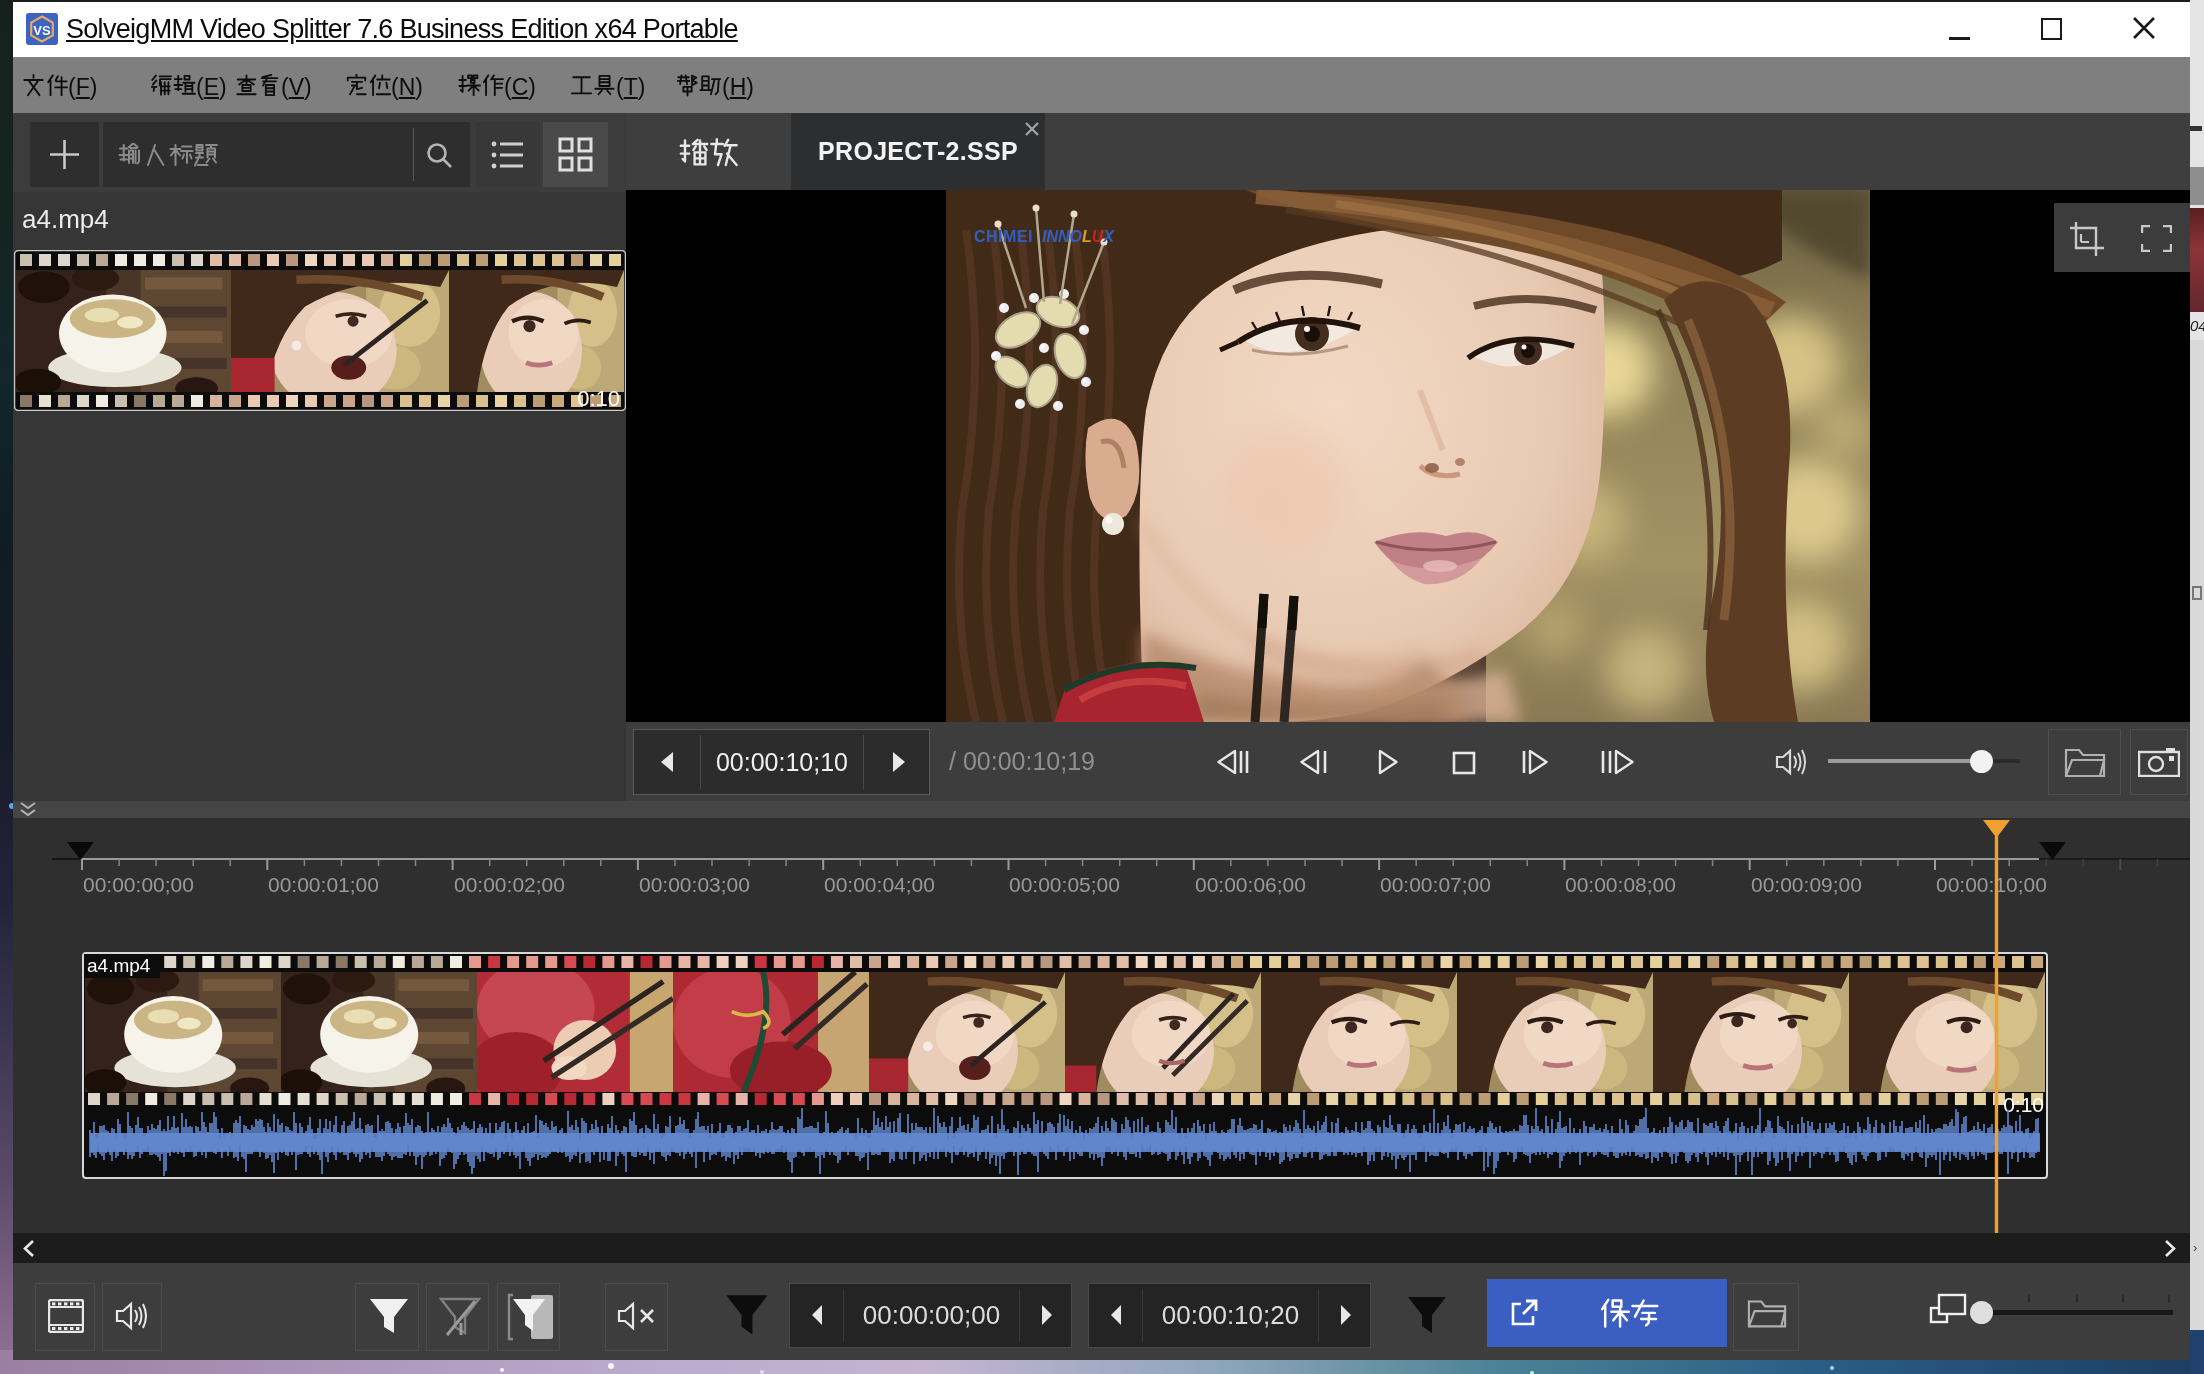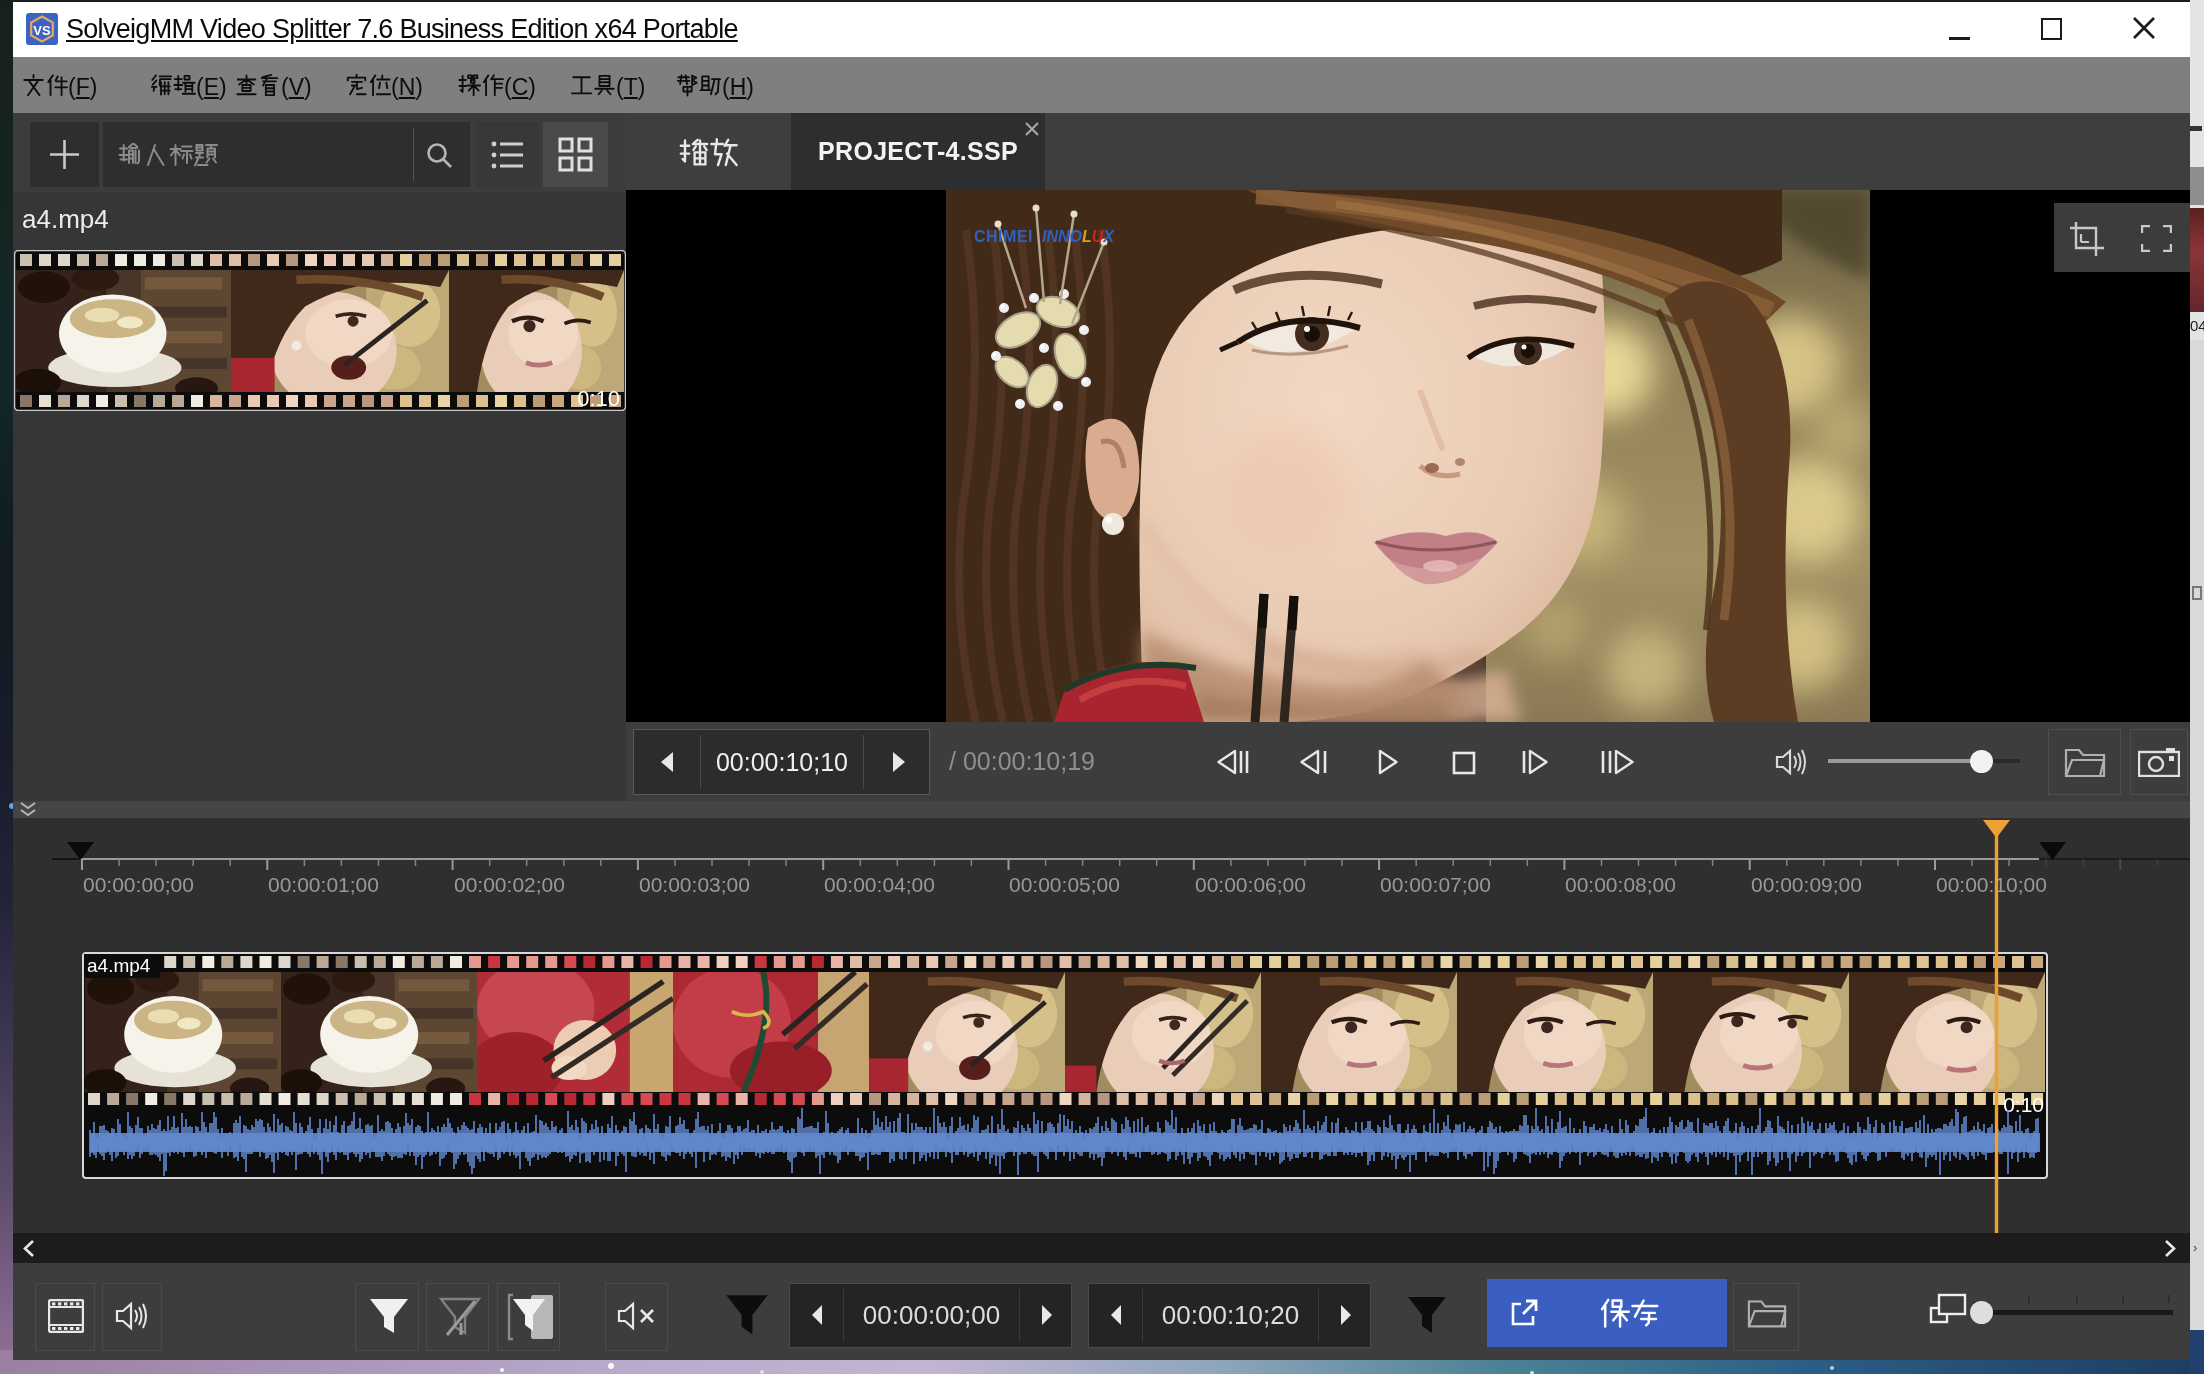--- a/index.html
+++ b/index.html
@@ -17,21 +17,21 @@
 <div style="position:absolute;left:1530px;top:1371px;width:4px;height:4px;border-radius:50%;background:#cfe;opacity:.9"></div>
 <div style="position:absolute;left:1830px;top:1366px;width:4px;height:4px;border-radius:50%;background:#bdf;opacity:.9"></div>
 <div style="position:absolute;left:70px;top:430px;width:6px;height:6px;border-radius:50%;background:#4fc3f7;opacity:.9"></div>
 <div style="position:absolute;left:9px;top:803px;width:6px;height:6px;border-radius:50%;background:#64b5f6;opacity:.9"></div>
 <div style="position:absolute;left:0;top:0;width:2204px;height:2px;background:#191d1d"></div>
 <div style="position:absolute;left:2190px;top:0;width:14px;height:1330px;background:#e4e4e4"></div>
 <div style="position:absolute;left:2190px;top:340px;width:14px;height:990px;background:#d9d9d9"></div>
 <div style="position:absolute;left:2190px;top:126px;width:12px;height:5px;background:#333"></div>
 <div style="position:absolute;left:2190px;top:167px;width:14px;height:38px;background:#8e8e8e"></div>
 <div style="position:absolute;left:2190px;top:208px;width:14px;height:104px;background:linear-gradient(180deg,#5a1f20,#8c3438 40%,#63272c)"></div>
-<div style="position:absolute;left:2190px;top:318px;width:14px;height:16px;color:#222;font-size:15px;line-height:16px;">04</div>
+<div style="position:absolute;left:2190px;top:318px;width:14px;height:16px;color:#222;font-size:15px;line-height:16px;font-style:italic;">04</div>
 <div style="position:absolute;left:2192px;top:586px;width:10px;height:14px;border:2px solid #777"></div>
 <div style="position:absolute;left:2193px;top:1242px;width:8px;height:12px;color:#444;font-size:13px;line-height:12px;">›</div>
 <div style="position:absolute;left:2190px;top:1330px;width:14px;height:44px;background:#20406e"></div>
 <div style="position:absolute;left:13px;top:2px;width:2177px;height:1358px;background:#363636"></div>
 <div style="position:absolute;left:13px;top:2px;width:2177px;height:55px;background:#ffffff"></div>
 <svg class="abs" style="left:26px;top:13px" width="32" height="32" viewBox="0 0 32 32">
 <rect width="32" height="32" rx="3" fill="#3c62c3"></rect>
 <polygon points="16,3.5 26.8,9.6 26.8,22.4 16,28.5 5.2,22.4 5.2,9.6" fill="none" stroke="#e8a95d" stroke-width="2.2"></polygon>
 <text x="16" y="21.5" font-size="13" font-weight="bold" fill="#fff" text-anchor="middle" font-family="Liberation Sans">VS</text>
 </svg>
@@ -227,21 +227,21 @@
       <rect x="576.0" y="145" width="12" height="12" fill="#bc9c74"></rect>
       <rect x="595.0" y="145" width="12" height="12" fill="#caa87c"></rect>
       <text x="606" y="156" font-size="22" fill="#ffffff" text-anchor="end" font-family="Liberation Sans">0:10</text>
     </svg>
 <div style="position:absolute;left:626px;top:113px;width:1564px;height:77px;background:#3e3e3e"></div>
     <div style="position:absolute;left:627px;top:113px;width:164px;height:77px;background:#3e3e3e;text-align:center;line-height:77px;"><svg width="60" height="30" viewBox="0 0 200 100" style="vertical-align:middle;position:relative;top:0px">
         <path d="M20 8 L20 78 M20 78 L12 70 M6 26 L34 26 M6 52 L34 52 M62 6 L50 16 M46 20 L94 20 M70 8 L70 44 M56 28 L48 40 M84 28 L92 40 M52 48 L88 48 M52 48 L52 88 M88 48 L88 88 M52 68 L88 68 M70 48 L70 88 M52 88 L88 88" stroke="#e8e8e8" stroke-width="8" fill="none" stroke-linecap="round"></path>
         <path d="M126 4 L126 14 M108 20 L146 20 M124 20 L120 54 M120 54 L142 54 M142 54 L130 90 M164 6 L152 26 M154 24 L192 24 M172 24 L156 90 M160 52 L192 90" stroke="#e8e8e8" stroke-width="8" fill="none" stroke-linecap="round"></path>
       </svg></div>
     <div style="position:absolute;left:791px;top:113px;width:254px;height:77px;background:#2c2e30;"></div>
-    <div style="position:absolute;left:791px;top:113px;width:254px;height:77px;line-height:77px;text-align:center;font-size:25px;font-weight:bold;color:#f2f2f2;letter-spacing:0.3px;">PROJECT-4.SSP</div>
+    <div style="position:absolute;left:791px;top:113px;width:254px;height:77px;line-height:77px;text-align:center;font-size:25px;font-weight:bold;color:#f2f2f2;letter-spacing:0.3px;">PROJECT-2.SSP</div>
     <svg class="abs" style="left:1024px;top:121px" width="16" height="16" viewBox="0 0 16 16">
 <path d="M2 2 L14 14 M14 2 L2 14" stroke="#a5a5a5" stroke-width="2.2"></path>
     </svg>
     <div style="position:absolute;left:626px;top:190px;width:1564px;height:532px;background:#000"></div>
     <svg class="abs" style="left:946px;top:190px" width="924" height="532" viewBox="0 0 924 532">
       <defs>
 <radialGradient id="cheek" cx="0.42" cy="0.38" r="0.75">
  <stop offset="0" stop-color="#f2d9c4"></stop>
           <stop offset="0.6" stop-color="#e9cbb4"></stop>
           <stop offset="1" stop-color="#d8b298"></stop>

